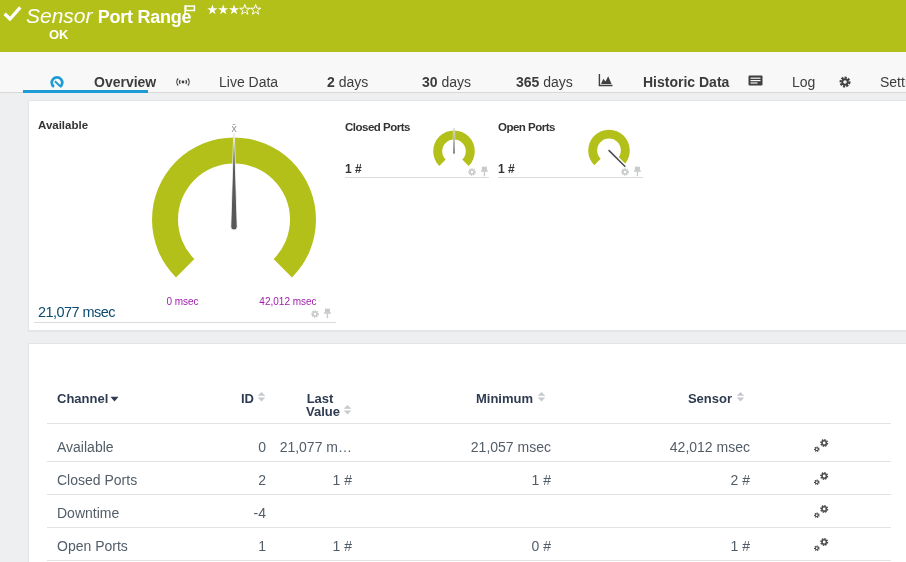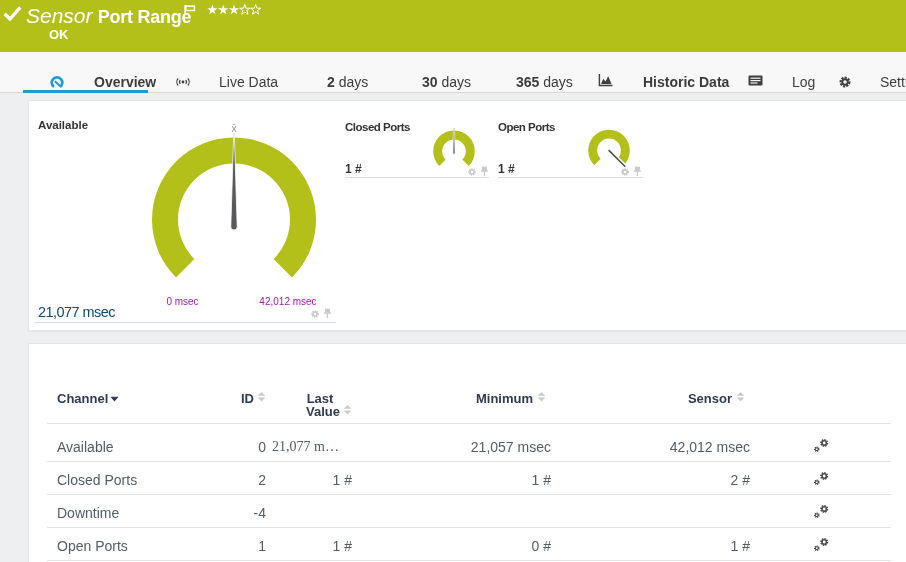--- a/index.html
+++ b/index.html
@@ -176,21 +176,21 @@
   </svg>
 <div class="thead" style="left:658px;top:391px;width:74px;text-align:right;">Sensor</div>
 <svg class="abs" style="left:736px;top:392px" width="9" height="10" viewBox="0 0 9 10">
     <polygon points="4.5,0 8.3,3.8 0.7,3.8" fill="#c6c9cd"></polygon>
     <polygon points="0.7,5.6 8.3,5.6 4.5,9.4" fill="#c6c9cd"></polygon>
   </svg>
 <div class="rline" style="top:423px;"></div>
 
 <div class="trow" style="left:57px;top:439px;">Available</div>
 <div class="trow" style="left:216px;top:439px;width:50px;text-align:right;">0</div>
-<div class="trow" style="left:272px;top:439px;width:80px;text-align:left;font-family:Liberation Serif, serif;">21,077 m…</div>
+<div class="trow" style="left:272px;top:439px;width:80px;text-align:right;">21,077 m…</div>
 <div class="trow" style="left:451px;top:439px;width:100px;text-align:right;">21,057 msec</div>
 <div class="trow" style="left:650px;top:439px;width:100px;text-align:right;">42,012 msec</div>
 <div class="rline" style="top:461px;"></div>
 
 <div class="trow" style="left:57px;top:472px;">Closed Ports</div>
 <div class="trow" style="left:216px;top:472px;width:50px;text-align:right;">2</div>
 <div class="trow" style="left:272px;top:472px;width:80px;text-align:right;">1 #</div>
 <div class="trow" style="left:451px;top:472px;width:100px;text-align:right;">1 #</div>
 <div class="trow" style="left:650px;top:472px;width:100px;text-align:right;">2 #</div>
 <div class="rline" style="top:494px;"></div>

